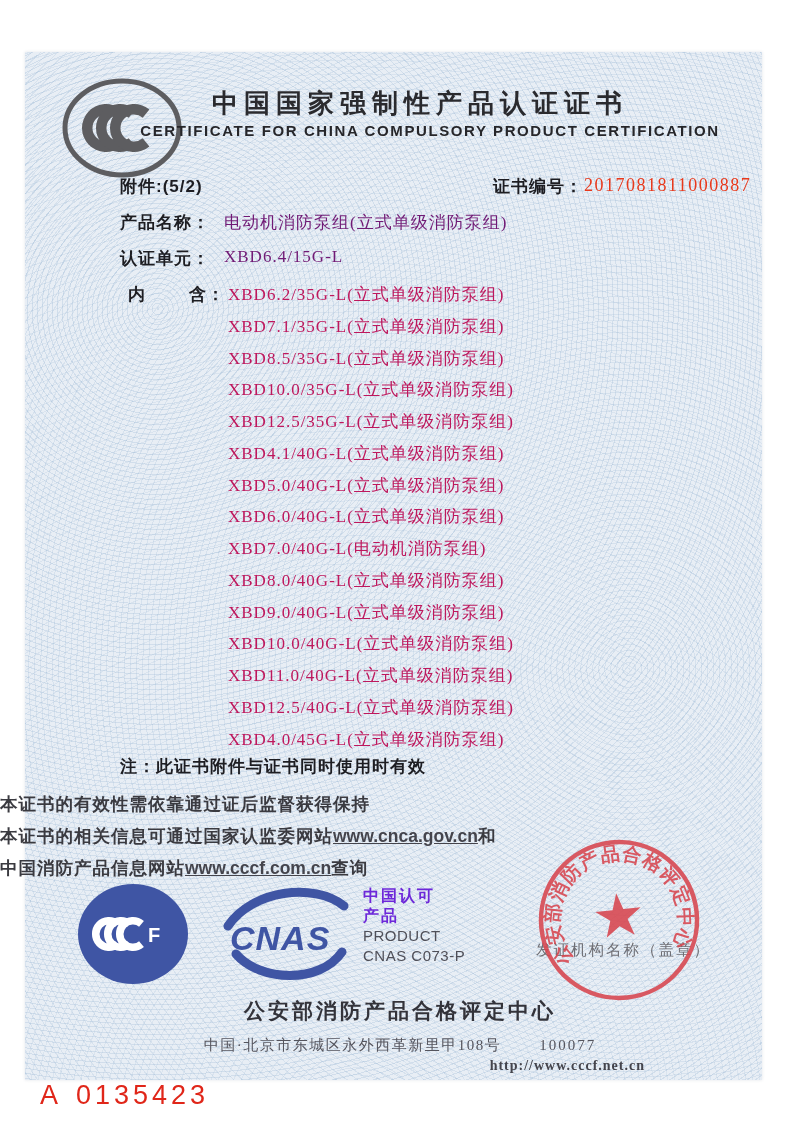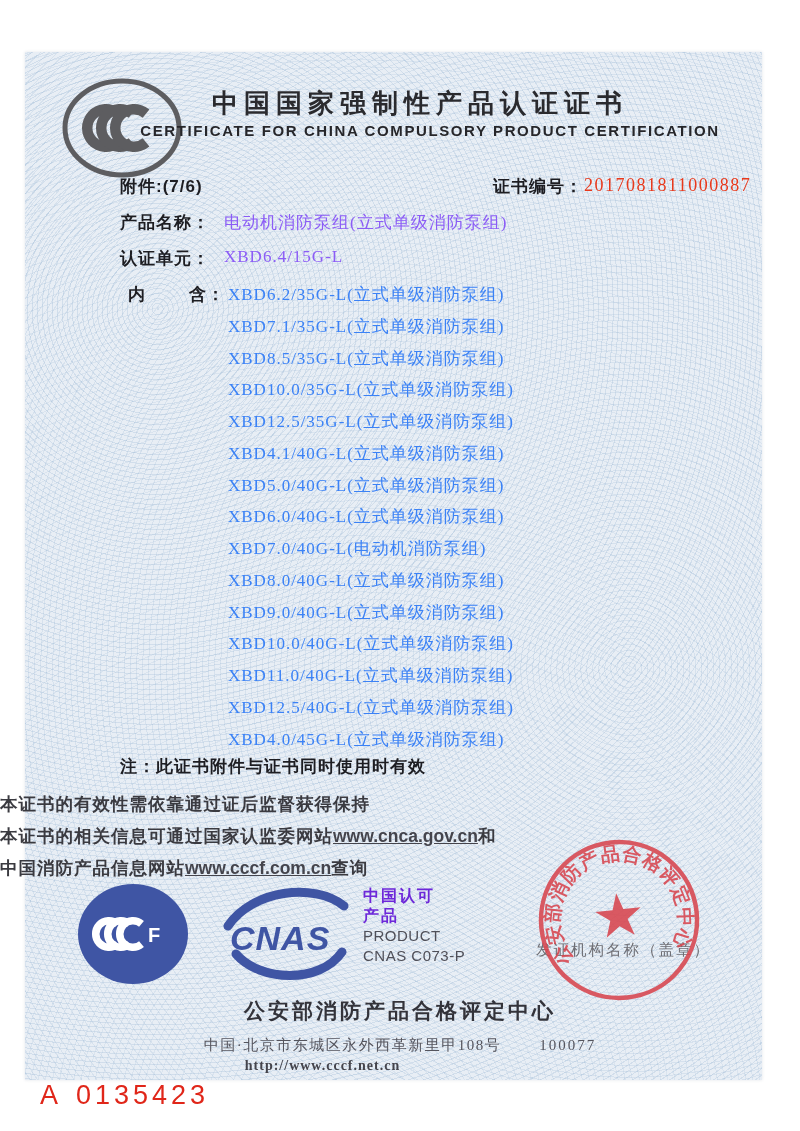--- a/index.html
+++ b/index.html
@@ -21,42 +21,42 @@
   .title-zh{
     left:0;top:86px;width:840px;text-align:center;
     font-size:26px;font-weight:bold;color:#2a2a2e;letter-spacing:6px;white-space:nowrap;
   }
   .title-en{
     left:0;top:122px;width:860px;text-align:center;
     font-size:15px;font-weight:bold;color:#26262a;letter-spacing:1.6px;white-space:nowrap;
     font-family:"Liberation Sans", sans-serif;
   }
   .lbl{font-size:17px;font-weight:bold;color:#1d1d22;letter-spacing:1px;white-space:nowrap;}
-  .val{font-size:17px;color:#8b5cf6;letter-spacing:1px;white-space:nowrap;
+  .val{font-size:17px;color:#701a75;letter-spacing:1px;white-space:nowrap;
        font-family:"Liberation Serif", serif;}
   .red-no{color:#e8391c;font-family:"Liberation Serif", serif;font-size:18px;letter-spacing:1.5px;font-weight:normal;}
-  .model-item{position:absolute;left:228px;font-size:17px;color:#3b82f6;letter-spacing:1px;
+  .model-item{position:absolute;left:228px;font-size:17px;color:#be185d;letter-spacing:1px;
        font-family:"Liberation Serif", serif;white-space:nowrap;}
   .inc-label{position:absolute;left:128px;top:283px;width:97px;display:flex;justify-content:space-between;}
   .note-line{left:120px;top:755px;}
   .stmt{left:0;width:800px;font-size:17.5px;font-weight:bold;color:#3a3a40;
         letter-spacing:1px;white-space:nowrap;}
   .stmt .url{font-family:"Liberation Sans", sans-serif;font-weight:bold;color:#44444c;
         text-decoration:underline;letter-spacing:0;}
   .accred-text{left:363px;top:886px;line-height:20px;color:#44444c;}
   .accred-text .zh{font-size:16px;letter-spacing:2px;font-weight:bold;color:#6d28d9;}
   .accred-text .en{font-size:15px;color:#4f4f58;letter-spacing:.5px;}
   .seal-caption{left:536px;top:940px;font-size:15.5px;color:#6e6e74;letter-spacing:2px;
         font-family:Liberation Sans, sans-serif;white-space:nowrap;}
   .footer-org{left:0;top:997px;width:800px;text-align:center;font-size:21px;font-weight:bold;
         color:#33333a;letter-spacing:3px;font-family:"Liberation Serif", serif;}
   .footer-addr{left:0;top:1036px;width:800px;text-align:center;font-size:15px;color:#55555e;
         letter-spacing:1.5px;font-family:"Liberation Serif", serif;}
   .footer-addr .post{margin-left:38px;letter-spacing:2px;}
-  .footer-url{left:0;top:1058px;width:645px;text-align:center;font-size:14px;color:#44444c;
+  .footer-url{left:0;top:1058px;width:645px;text-align:right;font-size:14px;color:#44444c;
         font-weight:bold;letter-spacing:1px;font-family:"Liberation Serif", serif;}
   .serial{left:40px;top:1080px;font-size:27px;color:#e02619;letter-spacing:4px;white-space:nowrap;}
   .serial .digits{margin-left:14px;}
   .stamp{opacity:.88;}
 </style>
 </head>
 <body>
 
 <div class="paper"></div>
 
@@ -65,21 +65,21 @@
   <g fill="#5d5d60">
     <path transform="translate(48,54)" d="M15.4,-18.4 A24,24 0 1 0 15.4,18.4 L8.7,10.3 A13.5,13.5 0 1 1 8.7,-10.3 Z"></path>
     <path transform="translate(62,54)" d="M15.4,-18.4 A24,24 0 1 0 15.4,18.4 L8.7,10.3 A13.5,13.5 0 1 1 8.7,-10.3 Z"></path>
     <path transform="translate(76,54)" d="M15.4,-18.4 A24,24 0 1 0 15.4,18.4 L8.7,10.3 A13.5,13.5 0 1 1 8.7,-10.3 Z"></path>
   </g>
 </svg>
 
 <div class="abs title-zh">中国国家强制性产品认证证书</div>
 <div class="abs title-en">CERTIFICATE FOR CHINA COMPULSORY PRODUCT CERTIFICATION</div>
 
-<div class="abs lbl" style="left:120px;top:175px;">附件:(7/6)</div>
+<div class="abs lbl" style="left:120px;top:175px;">附件:(5/2)</div>
 <div class="abs lbl" style="left:493px;top:175px;">证书编号：</div>
 <div class="abs red-no" style="left:584px;top:175px;">2017081811000887</div>
 
 <div class="abs lbl" style="left:120px;top:211px;">产品名称：</div>
 <div class="abs val" style="left:224px;top:211px;">电动机消防泵组(立式单级消防泵组)</div>
 
 <div class="abs lbl" style="left:120px;top:247px;">认证单元：</div>
 <div class="abs val" style="left:224px;top:247px;">XBD6.4/15G-L</div>
 
 <div class="inc-label">

